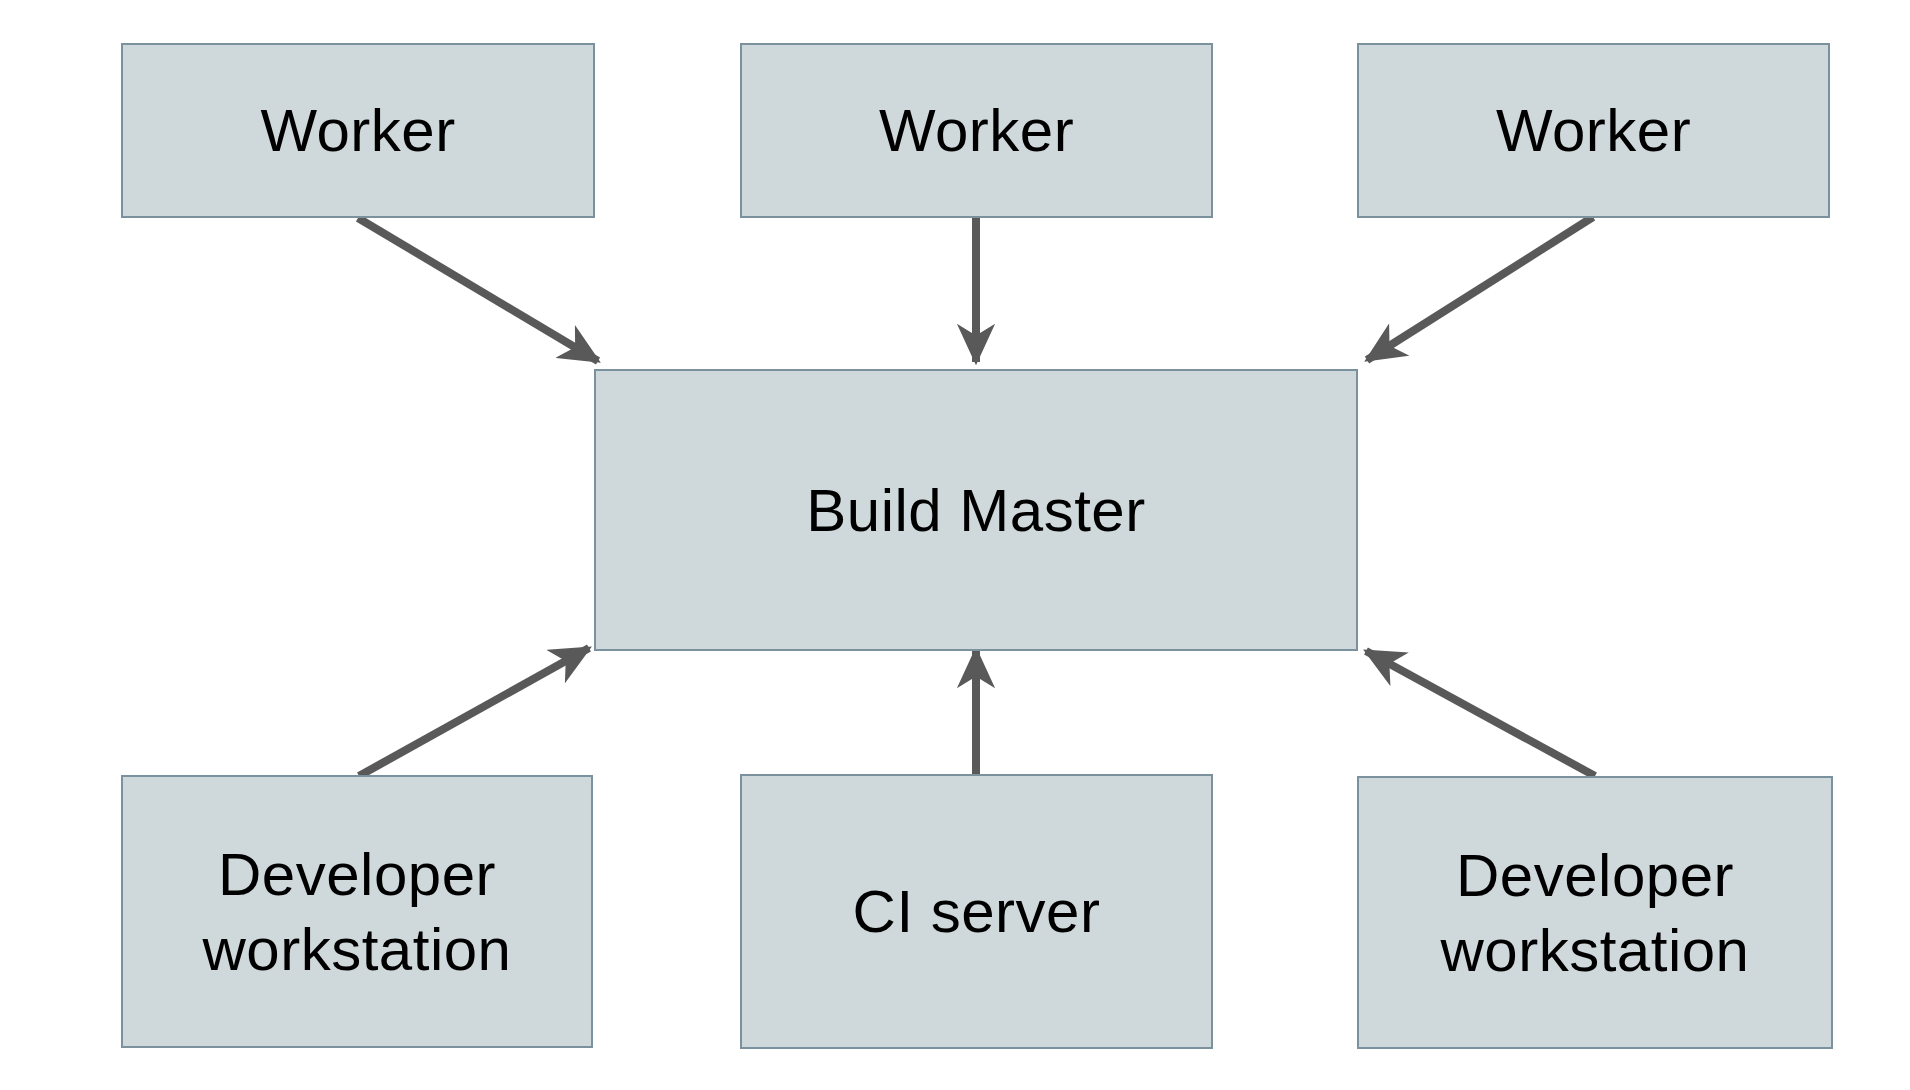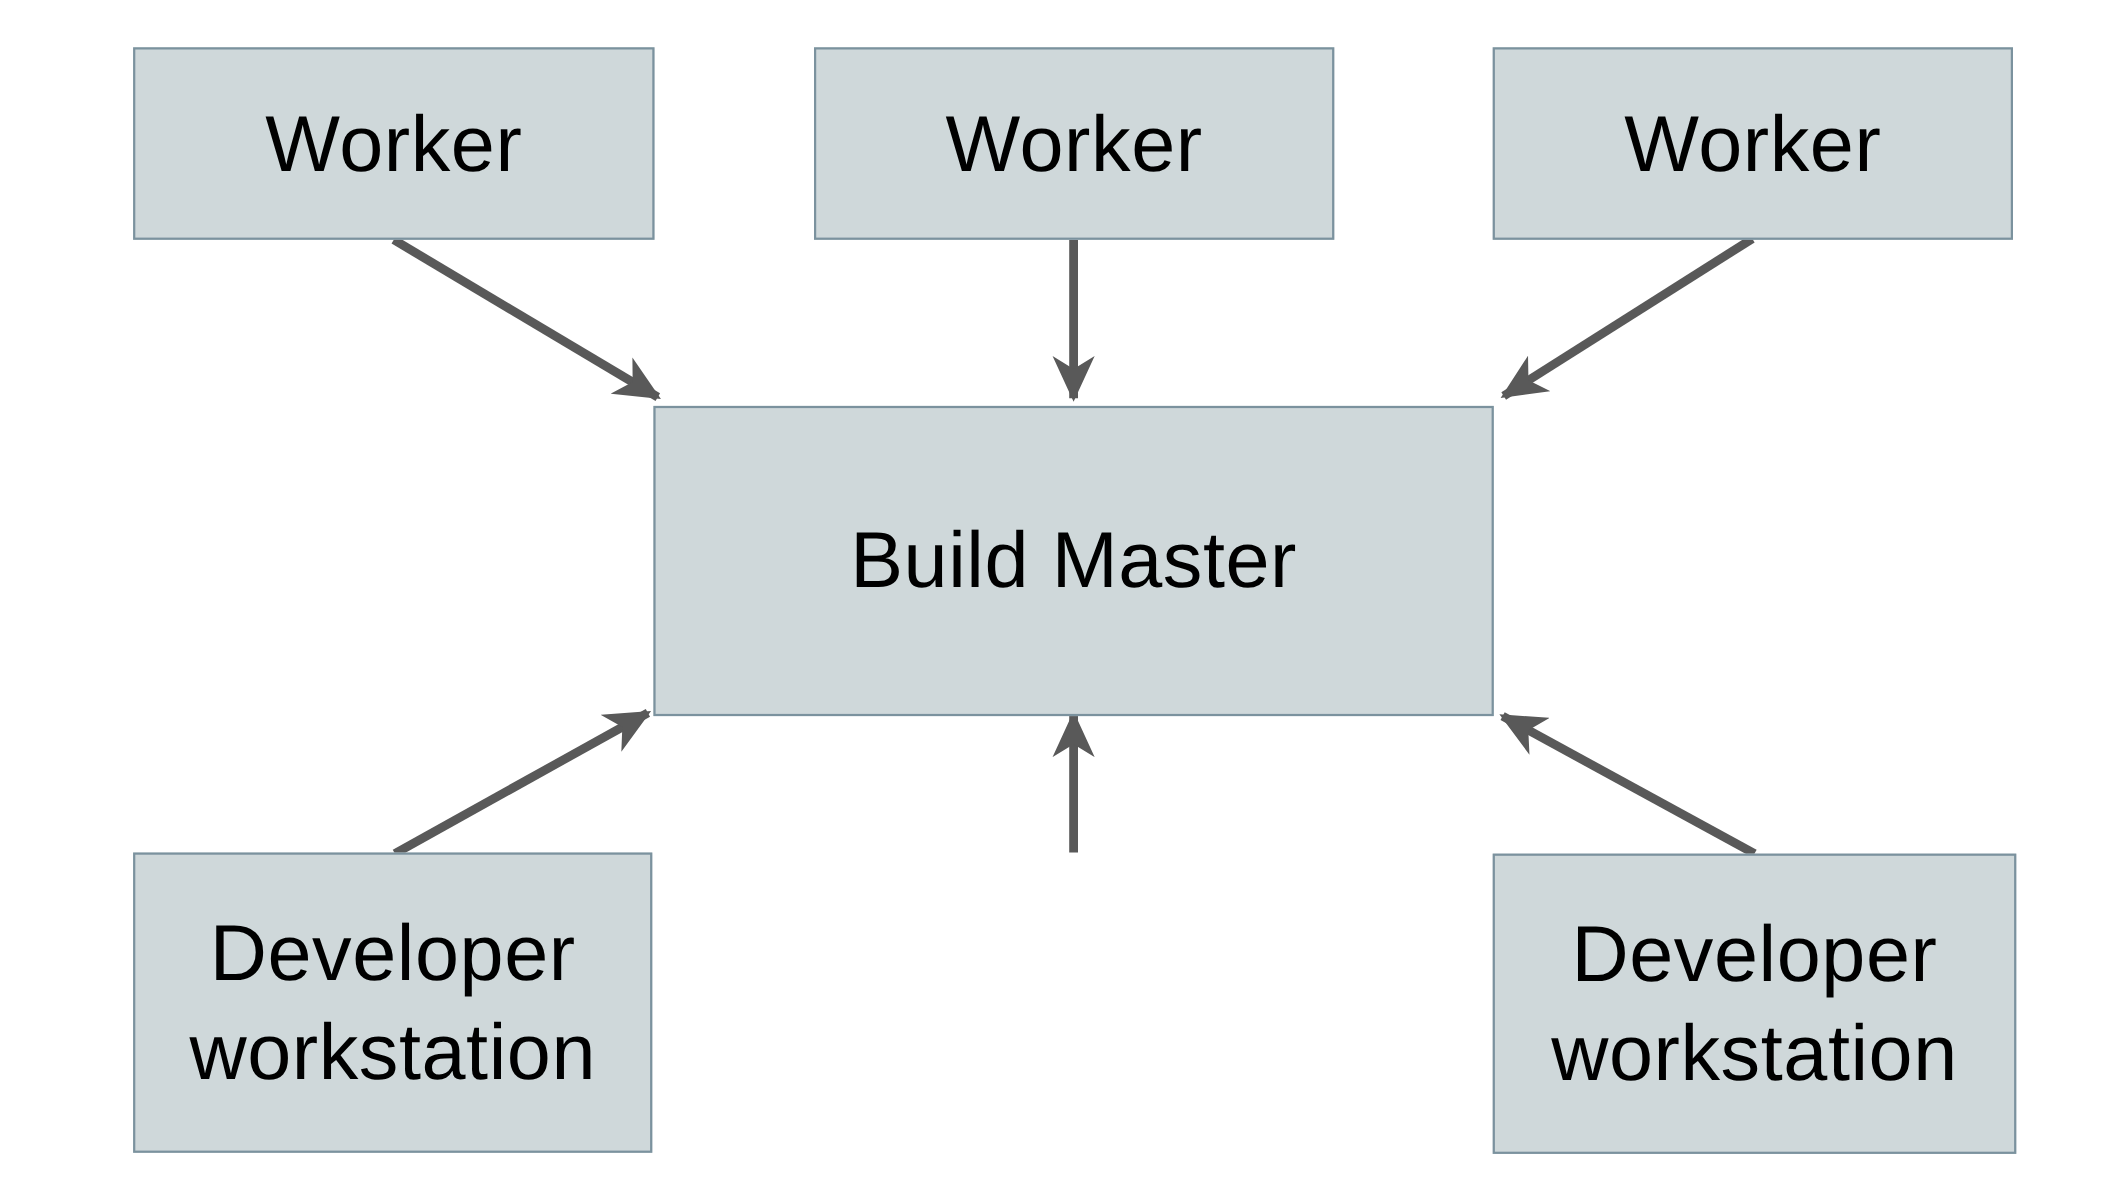--- a/index.html
+++ b/index.html
@@ -32,21 +32,21 @@
     position: absolute;
     box-sizing: border-box;
     background: #cfd8da;
     border: 2px solid #7b929e;
     display: flex;
     align-items: center;
     justify-content: center;
     text-align: center;
   }
   .node .label {
-    font-size: 72px;
+    font-size: 60px;
     line-height: 1.25;
     color: #000000;
     letter-spacing: 0.5px;
     padding: 0 8px;
   }
   .n-worker-left   { left: 121px;  top: 43px;  width: 474px; height: 175px; }
   .n-worker-center { left: 740px;  top: 43px;  width: 473px; height: 175px; }
   .n-worker-right  { left: 1357px; top: 43px;  width: 473px; height: 175px; }
   .n-build-master  { left: 594px;  top: 369px; width: 764px; height: 282px; }
   .n-dev-left      { left: 121px;  top: 775px; width: 472px; height: 273px; }
@@ -85,18 +85,21 @@
   </div>
 
   <div class="node n-build-master">
     <span class="label">Build Master</span>
   </div>
 
   <div class="node n-dev-left">
     <span class="label">Developer workstation</span>
   </div>
 
+  <div class="node n-ci-server">
+    <span class="label">CI server</span>
+  </div>
 
   <div class="node n-dev-right">
     <span class="label">Developer workstation</span>
   </div>
 
 </div>
 
 </body></html>

